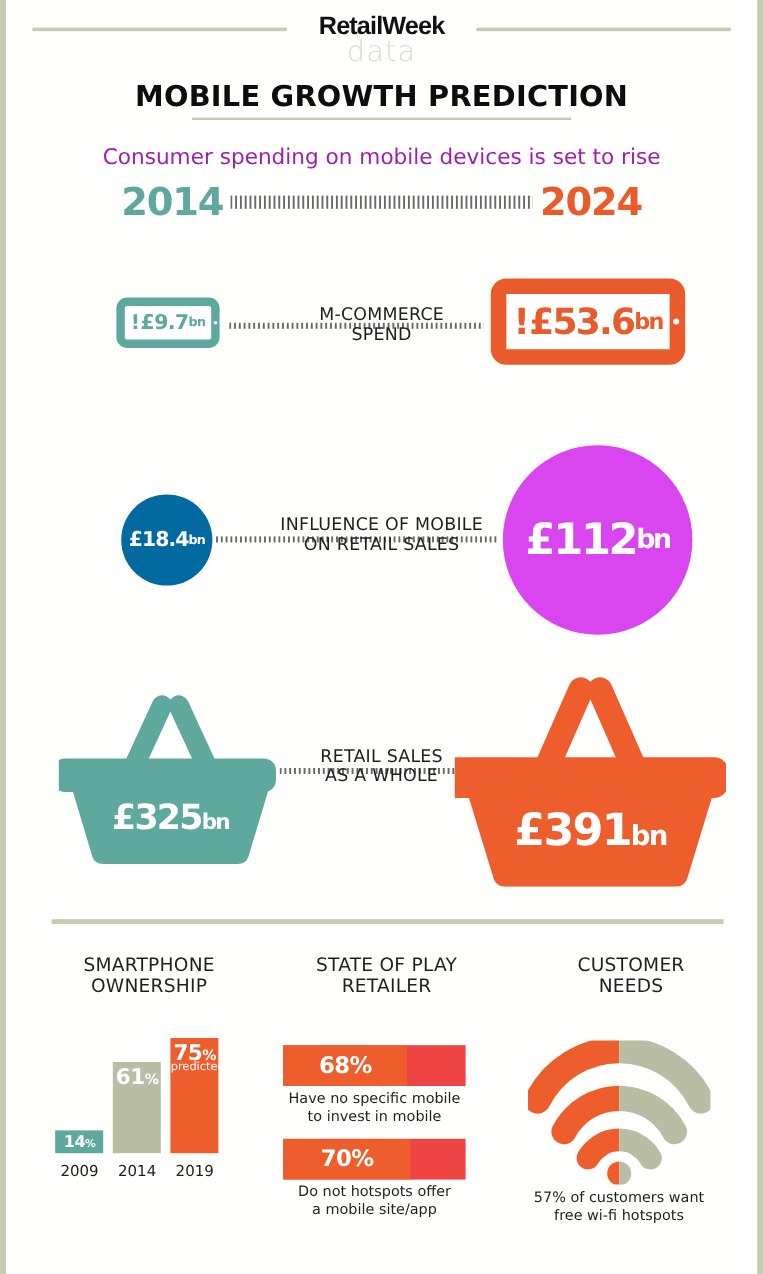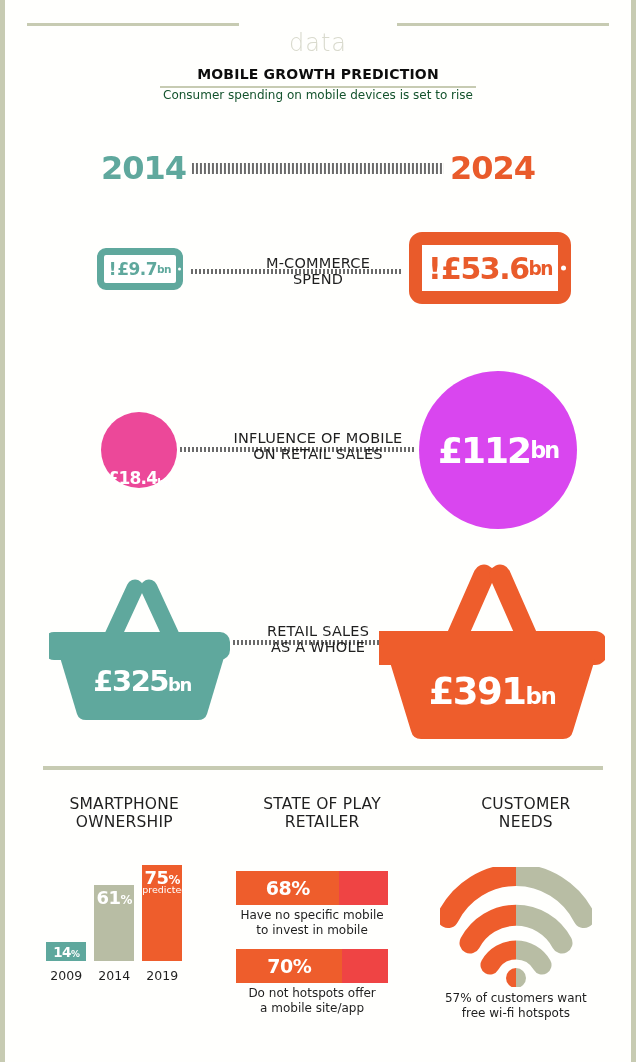--- a/index.html
+++ b/index.html
@@ -39,31 +39,31 @@
     text-align: center;
     font-family: "DejaVu Sans", sans-serif;
     font-weight: 300; font-size: 24px; color: #d9dacd;
     letter-spacing: 1px; line-height: 1;
   }
 
   
   .title-block { position: absolute; top: 66px; left: 0; width: 100%; text-align: center; }
   .title-main {
     font-family: "DejaVu Sans", sans-serif;
-    font-weight: bold; font-size: 14px; color: #0d0d0d;
+    font-weight: bold; font-size: 24px; color: #0d0d0d;
     letter-spacing: 0.2px;
   }
   .title-underline {
     width: 316px; height: 2px; background: #c7cbb2;
     margin: 4px auto 0;
   }
   .title-sub {
-    margin-top: 0;
-    font-family: "DejaVu Sans", sans-serif;
-    font-size: 12px; color: #14532d; font-weight: 400;
+    margin-top: 21px;
+    font-family: "DejaVu Sans", sans-serif;
+    font-size: 18px; color: #a21caf; font-weight: 400;
   }
 
   
   .year-row {
     position: absolute; top: 145px; left: 0; width: 100%;
     height: 46px; display: flex; align-items: center;
   }
   .year {
     font-family: "DejaVu Sans", sans-serif;
     font-weight: bold; font-size: 32px; letter-spacing: -1px;
@@ -123,22 +123,22 @@
     font-family: "DejaVu Sans", sans-serif; font-weight: bold;
     font-size: 30px; color: #e95b2b; letter-spacing: -1.5px;
   }
   .bn { font-size: 0.62em; }
   .pct { font-size: 0.66em; }
   .bang { margin-right: 1px; }
 
   
   .circle-sm {
     position: absolute; left: 96px; top: 412px;
-    width: 76px; height: 76px; border-radius: 50%; background: #ec4899;
-    display: flex; align-items: flex-end; justify-content: center;
+    width: 76px; height: 76px; border-radius: 50%; background: #0369a1;
+    display: flex; align-items: center; justify-content: center;
     font-family: "DejaVu Sans", sans-serif; font-weight: bold;
     font-size: 17px; color: #ffffff; letter-spacing: -0.8px;
   }
   .circle-lg {
     position: absolute; left: 414px; top: 371px;
     width: 158px; height: 158px; border-radius: 50%; background: #d946ef;
     display: flex; align-items: center; justify-content: center;
     font-family: "DejaVu Sans", sans-serif; font-weight: bold;
     font-size: 36px; color: #ffffff; letter-spacing: -2px;
   }
@@ -248,20 +248,21 @@
   }
 </style>
 </head>
 <body>
 
 <div id="infographic">
 
   <div class="masthead">
     <div class="mast-rule left"></div>
     <div class="mast-rule right"></div>
+    <div class="mast-brand">RetailWeek</div>
     <div class="mast-sub">data</div>
   </div>
 
   <div class="title-block">
     <div class="title-main">MOBILE GROWTH PREDICTION</div>
     <div class="title-underline"></div>
     <div class="title-sub">Consumer spending on mobile devices is set to rise</div>
   </div>
 
   <div class="year-row">

